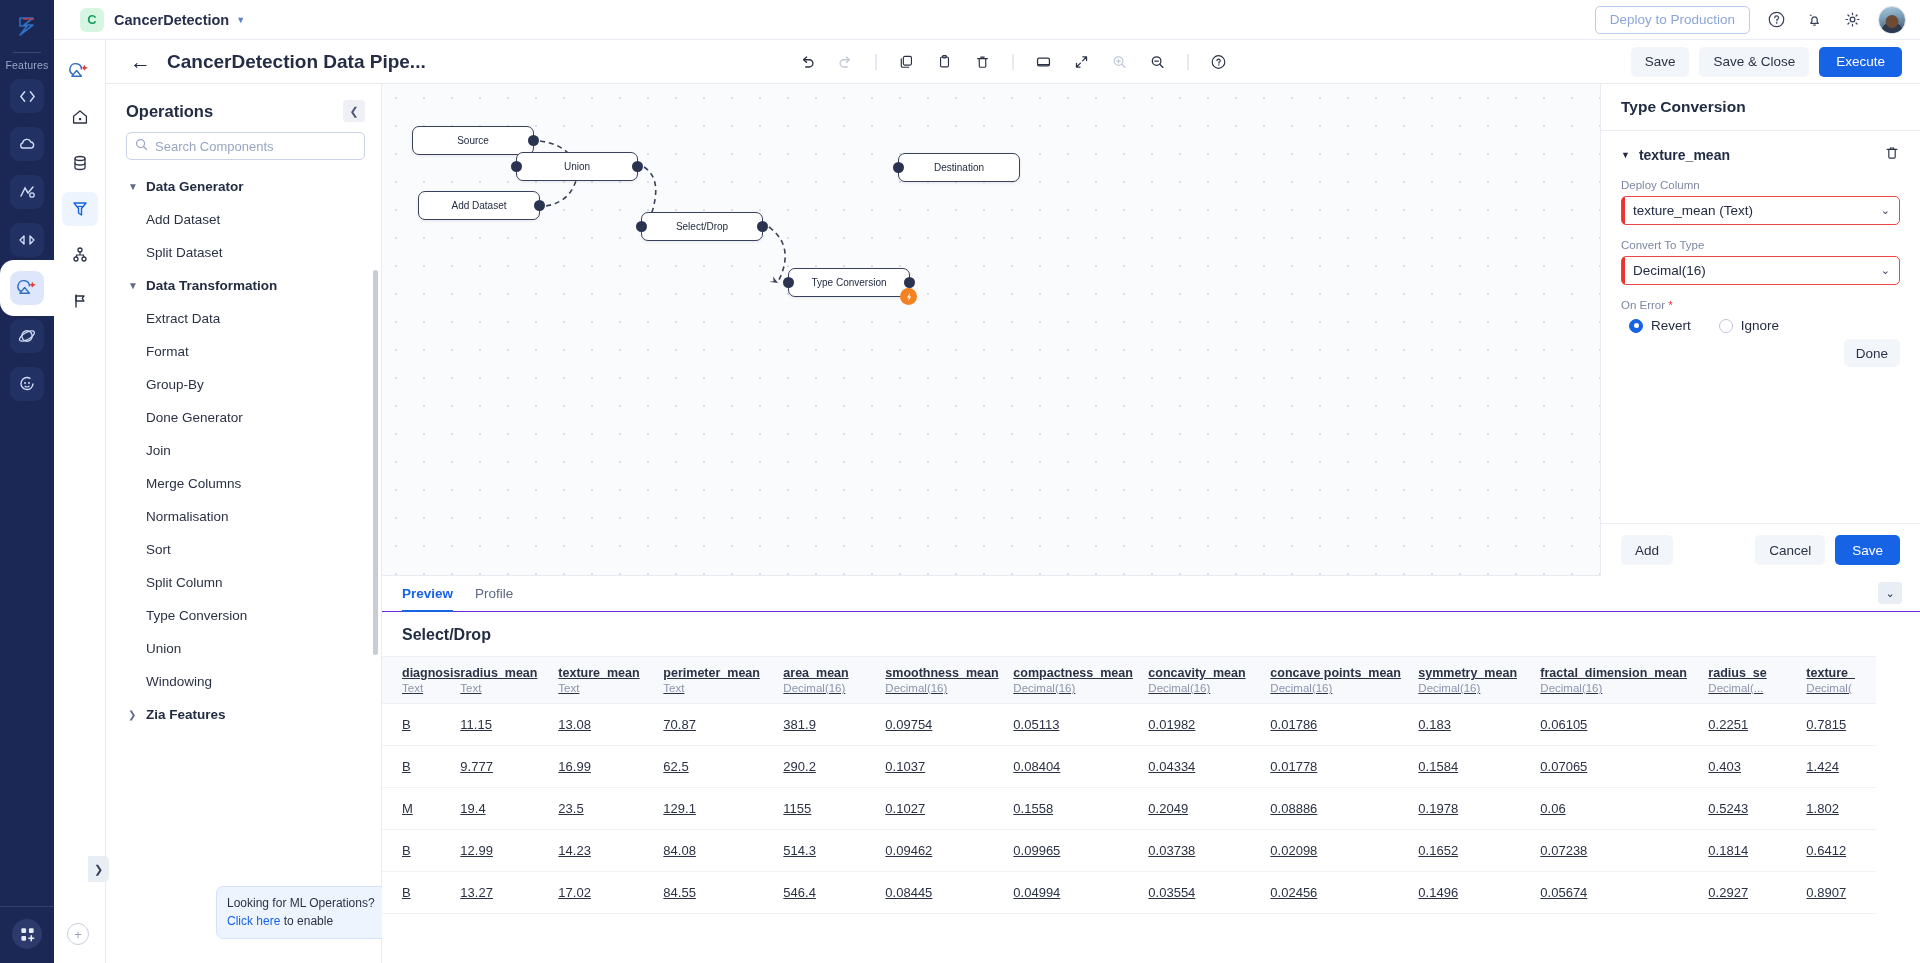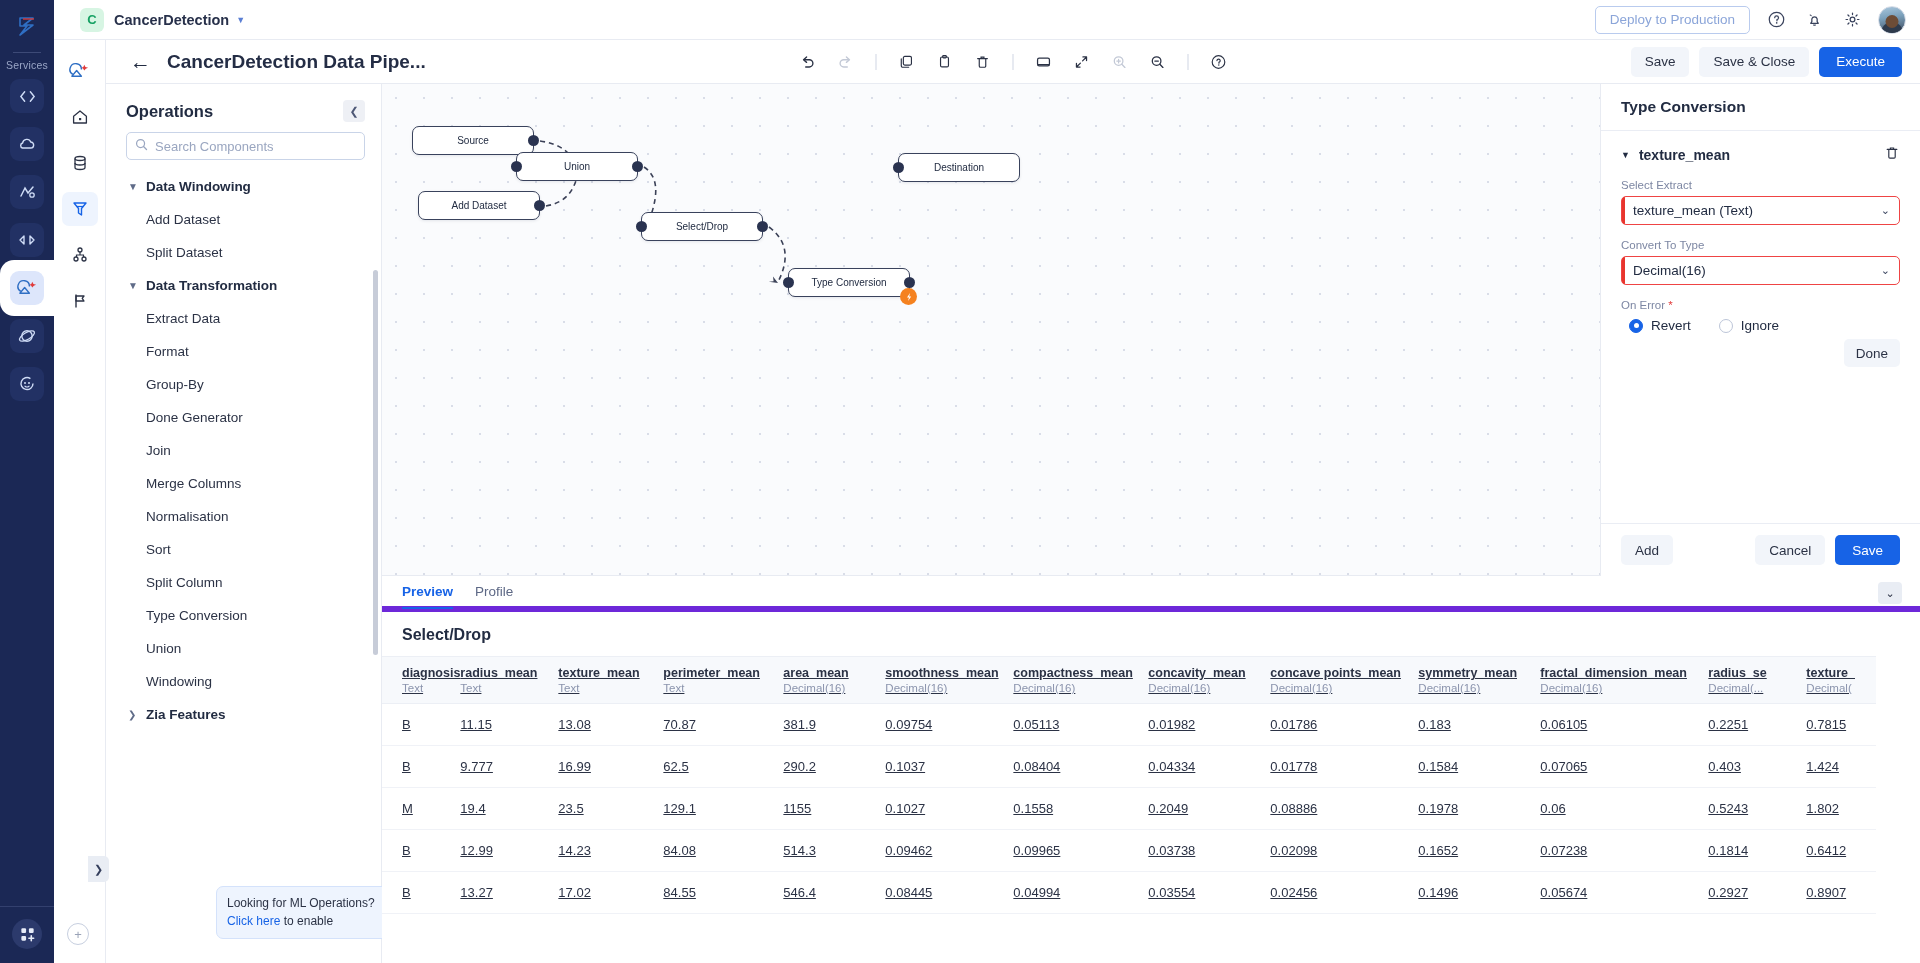--- a/index.html
+++ b/index.html
@@ -214,21 +214,21 @@
               display:flex;align-items:center;cursor:pointer;border:none;font-family:"Liberation Sans",sans-serif;}
   .cfg-foot {
     border-top:1px solid #eaedf4; padding: 11px 20px; display:flex; align-items:center; gap:10px;
   }
   .cfg-foot .right { margin-left:auto; display:flex; gap:10px; }
 
   
   .preview {
     position:absolute; left:382px; top:576px; width:1538px; height:387px; background:#fff;
   }
-  .tabs { display:flex; align-items:center; height:36px; border-bottom:6px solid #6d28d9; padding-left:20px; gap:22px; position:relative;}
+  .tabs { display:flex; align-items:center; height:36px; border-bottom:1px solid #6d28d9; padding-left:20px; gap:22px; position:relative;}
   .tab { font-size:13.5px; color:#5d6885; height:36px; display:flex;align-items:center; cursor:pointer; }
   .tab.active { color:#1763e6; font-weight:600; box-shadow: inset 0 -2px 0 #1763e6; }
   .tabs-collapse {
     position:absolute; right:18px; top:6px; width:24px;height:22px;border-radius:4px;background:#e9edf4;
     display:flex;align-items:center;justify-content:center;cursor:pointer;color:#2b3245;font-size:11px;
   }
   .prev-title { font-size:16px; font-weight:700; color:#222c42; padding: 14px 0 12px 20px; }
   .tablewrap { width:1538px; overflow:hidden; }
   table { border-collapse: collapse; table-layout: fixed; text-decoration: underline; }
   th {
@@ -245,21 +245,21 @@
 <div class="app">
 
   <div class="rail">
     <div class="rail-logo">
       <svg width="26" height="26" viewBox="0 0 26 26">
         <path d="M6 3 L19 3 L10 10 L19 10 L6 20 L13 11 L6 11 Z" fill="none" stroke="#2f6fc4" stroke-width="1.6" stroke-linejoin="round"></path>
         <path d="M9 4 L20 4" stroke="#d33b3b" stroke-width="1.4"></path>
       </svg>
     </div>
     <div class="rail-divider"></div>
-    <div class="rail-services">Services</div>
+    <div class="rail-services">Features</div>
 
     <div class="rail-btn">
       <svg width="19" height="19" viewBox="0 0 20 20">
           <path d="M7 5 L3 10 L7 15 M13 5 L17 10 L13 15" fill="none" stroke="#cfdcf6" stroke-width="1.5" stroke-linecap="round"></path>
         </svg>
     </div>
     <div class="rail-btn">
       <svg width="20" height="20" viewBox="0 0 20 20">
           <path d="M5.5 14h8a3 3 0 0 0 .3-6 4.3 4.3 0 0 0-8.2 1A2.6 2.6 0 0 0 5.5 14z" fill="none" stroke="#cfdcf6" stroke-width="1.4"></path>
         </svg>
@@ -479,21 +479,21 @@
               <path d="M9.2 9.2 12.4 12.4" stroke="#9aa6c0" stroke-width="1.4" stroke-linecap="round"></path>
             </svg>
         </span>
         <input placeholder="Search Components" style="">
       </div>
     </div>
 
     <div class="ops-list">
       <div class="grp">
         <span class="grp-caret">▼</span>
-        <span class="grp-label">Data Windowing</span>
+        <span class="grp-label">Data Generator</span>
       </div>
       <div class="op-item">Add Dataset</div>
       <div class="op-item">Split Dataset</div>
 
       <div class="grp">
         <span class="grp-caret">▼</span>
         <span class="grp-label">Data Transformation</span>
       </div>
       <div class="op-item">Extract Data</div>
       <div class="op-item">Format</div>
@@ -595,21 +595,21 @@
         <span class="cfg-colname">texture_mean</span>
         <span class="cfg-trash">
           <svg width="16" height="16" viewBox="0 0 18 18">
               <path d="M3.6 5h10.8" stroke="#2b3245" stroke-width="1.3" stroke-linecap="round"></path>
               <path d="M5.4 5v8.4a1.3 1.3 0 0 0 1.3 1.3h4.6a1.3 1.3 0 0 0 1.3-1.3V5" fill="none" stroke="#2b3245" stroke-width="1.3"></path>
               <path d="M7.2 5V3.4h3.6V5" fill="none" stroke="#2b3245" stroke-width="1.3"></path>
             </svg>
         </span>
       </div>
 
-      <div class="flabel">Select Extract</div>
+      <div class="flabel">Deploy Column</div>
       <div class="select">
         <span class="select-val">texture_mean (Text)</span>
         <span class="select-caret">⌄</span>
       </div>
 
       <div class="flabel">Convert To Type</div>
       <div class="select">
         <span class="select-val">Decimal(16)</span>
         <span class="select-caret">⌄</span>
       </div>

